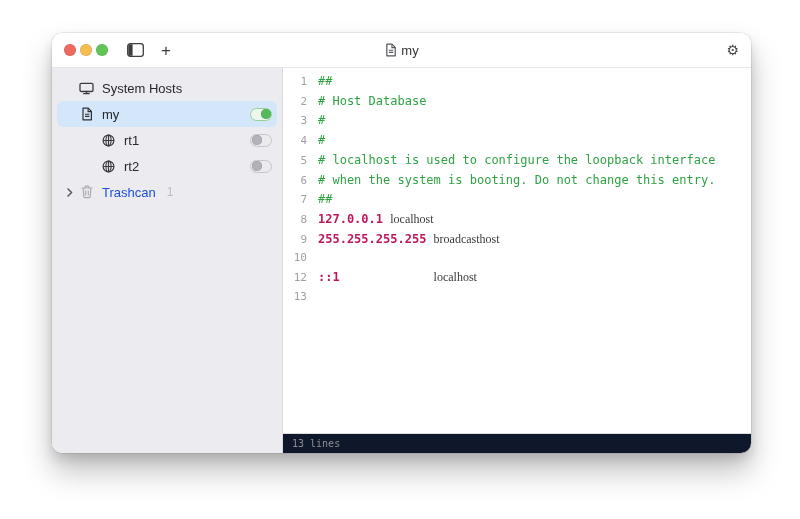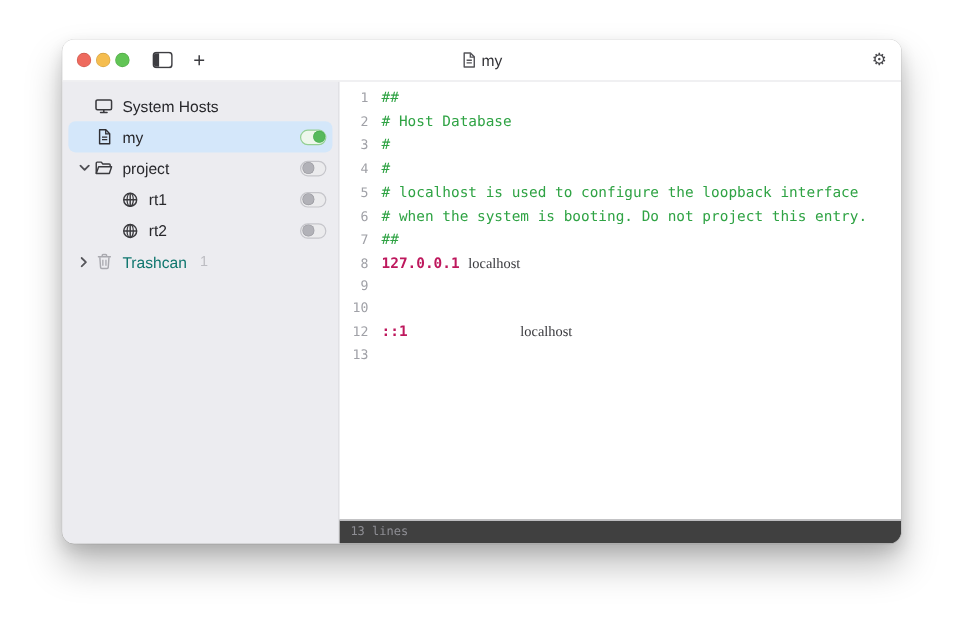--- a/index.html
+++ b/index.html
@@ -23,40 +23,40 @@
   .main{flex:1;display:flex;min-height:0;}
   .sidebar{flex:0 0 231px;width:231px;background:#ececf0;border-right:1px solid #d9d9de;
     padding-top:7px;box-sizing:border-box;}
   .srow{height:26px;display:flex;align-items:center;margin:0 5px;border-radius:6px;
     padding:0 5px 0 4px;font-size:13px;color:#28282c;}
   .srow.selected{background:#d4e7fa;}
   .chev{flex:0 0 18px;display:flex;align-items:center;justify-content:center;}
   .indent{flex:0 0 22px;}
   .sicon{flex:0 0 15px;display:flex;align-items:center;justify-content:center;margin-right:8px;}
   .slabel{white-space:nowrap;}
-  .srow.muted .slabel{color:#0f766e;}
+  .srow.muted .slabel{color:#1d4ed8;}
   .count{margin-left:11px;font-size:12px;color:#bcbcc2;}
   .toggle{margin-left:auto;width:22px;height:13px;border-radius:7px;position:relative;box-sizing:border-box;flex:0 0 22px;}
   .toggle.on{background:#eef7ec;border:1px solid #94d094;}
   .toggle.on .knob{position:absolute;right:0.5px;top:0.5px;width:10px;height:10px;border-radius:50%;
     background:#57b95c;box-shadow:inset 0 0 0 0.5px #4aad52;}
   .toggle.off{background:#ebebed;border:1px solid #c5c5ca;}
   .toggle.off .knob{position:absolute;left:0.5px;top:0.5px;width:10px;height:10px;border-radius:50%;
     background:#b2b2b8;box-shadow:inset 0 0 0 0.5px #9b9ba1;}
   
   .editor-col{flex:1;display:flex;flex-direction:column;background:#fff;min-width:0;}
   .editor{flex:1;padding-top:4px;font-family:"DejaVu Sans Mono",monospace;font-size:12px;
     line-height:18.7px;overflow:hidden;cursor:text;}
   .line{display:flex;align-items:baseline;white-space:pre;}
   .ln{flex:0 0 24px;width:24px;text-align:right;color:#a0a1a7;font-size:11px;}
   .code{margin-left:11px;color:#3a3a3e;}
   .comment{color:#2fa344;}
   .ip{color:#be185d;font-weight:bold;}
   .host{color:#3a3a3e;font-family:Liberation Serif, serif;}
-  .statusbar{flex:0 0 19px;background:#404040;border-top:1px solid #dddde0;display:flex;align-items:center;
+  .statusbar{flex:0 0 19px;background:#0f172a;border-top:1px solid #dddde0;display:flex;align-items:center;
     padding-left:9px;font-family:"DejaVu Sans Mono",monospace;font-size:10px;color:#8e8e94;}
   svg{display:block;}
 </style>
 </head>
 <body>
 
 <div class="window">
 
   <div class="titlebar">
     <div class="lights">
@@ -111,37 +111,20 @@
             <path d="M7.1 1.4 V4.6 H10.2" fill="none" stroke="#2f2f33" stroke-width="1.1"></path>
             <path d="M4 7.2 h4.4 M4 9.4 h4.4" stroke="#2f2f33" stroke-width="1.1"></path>
           </svg>
         </span>
         <span class="slabel">my</span>
         <span class="toggle on">
             <span class="knob"></span>
           </span>
       </div>
 
-      <div class="srow">
-        <span class="chev">
-          <svg width="9" height="6" viewBox="0 0 9 6">
-            <path d="M1 1 L4.5 4.6 L8 1" fill="none" stroke="#505055" stroke-width="1.5" stroke-linecap="round" stroke-linejoin="round"></path>
-          </svg>
-        </span>
-        <span class="sicon">
-          <svg width="15" height="12" viewBox="0 0 15 12">
-            <path d="M1.2 10.6 V1.9 a0.8 0.8 0 0 1 0.8 -0.8 h3.4 l1.3 1.5 h5.3 a0.8 0.8 0 0 1 0.8 0.8 v1.1" fill="none" stroke="#3a3a3e" stroke-width="1.2" stroke-linejoin="round"></path>
-            <path d="M1.2 10.6 L3.2 4.9 H14 L12.1 10.6 Z" fill="none" stroke="#3a3a3e" stroke-width="1.2" stroke-linejoin="round"></path>
-          </svg>
-        </span>
-        <span class="slabel">project</span>
-        <span class="toggle off">
-            <span class="knob"></span>
-          </span>
-      </div>
 
       <div class="srow">
         <span class="chev"></span>
         <span class="indent"></span>
         <span class="sicon">
           <svg width="13" height="13" viewBox="0 0 13 13">
             <circle cx="6.5" cy="6.5" r="5.4" fill="none" stroke="#3a3a3e" stroke-width="1.2"></circle>
             <path d="M1.1 6.5 h10.8 M6.5 1.1 v10.8" stroke="#3a3a3e" stroke-width="1.2"></path>
             <ellipse cx="6.5" cy="6.5" rx="2.6" ry="5.4" fill="none" stroke="#3a3a3e" stroke-width="1.1"></ellipse>
           </svg>
@@ -188,24 +171,24 @@
     </div>
 
     <div class="editor-col">
       <div class="editor">
 
         <div class="line"><span class="ln">1</span><span class="code comment">##</span></div>
         <div class="line"><span class="ln">2</span><span class="code comment"># Host Database</span></div>
         <div class="line"><span class="ln">3</span><span class="code comment">#</span></div>
         <div class="line"><span class="ln">4</span><span class="code comment">#</span></div>
         <div class="line"><span class="ln">5</span><span class="code comment"># localhost is used to configure the loopback interface</span></div>
-        <div class="line"><span class="ln">6</span><span class="code comment"># when the system is booting. Do not project this entry.</span></div>
+        <div class="line"><span class="ln">6</span><span class="code comment"># when the system is booting. Do not change this entry.</span></div>
         <div class="line"><span class="ln">7</span><span class="code comment">##</span></div>
         <div class="line"><span class="ln">8</span><span class="code"><span class="ip">127.0.0.1</span><span> </span><span class="host">localhost</span></span></div>
-        <div class="line"><span class="ln">9</span></div>
+        <div class="line"><span class="ln">9</span><span class="code"><span class="ip">255.255.255.255</span><span> </span><span class="host">broadcasthost</span></span></div>
         <div class="line"><span class="ln">10</span><span class="code"></span></div>
         <div class="line"><span class="ln">12</span><span class="code"><span class="ip">::1</span><span>             </span><span class="host">localhost</span></span></div>
         <div class="line"><span class="ln">13</span><span class="code"></span></div>
 
       </div>
       <div class="statusbar">
         <span>13 lines</span>
       </div>
     </div>
 

